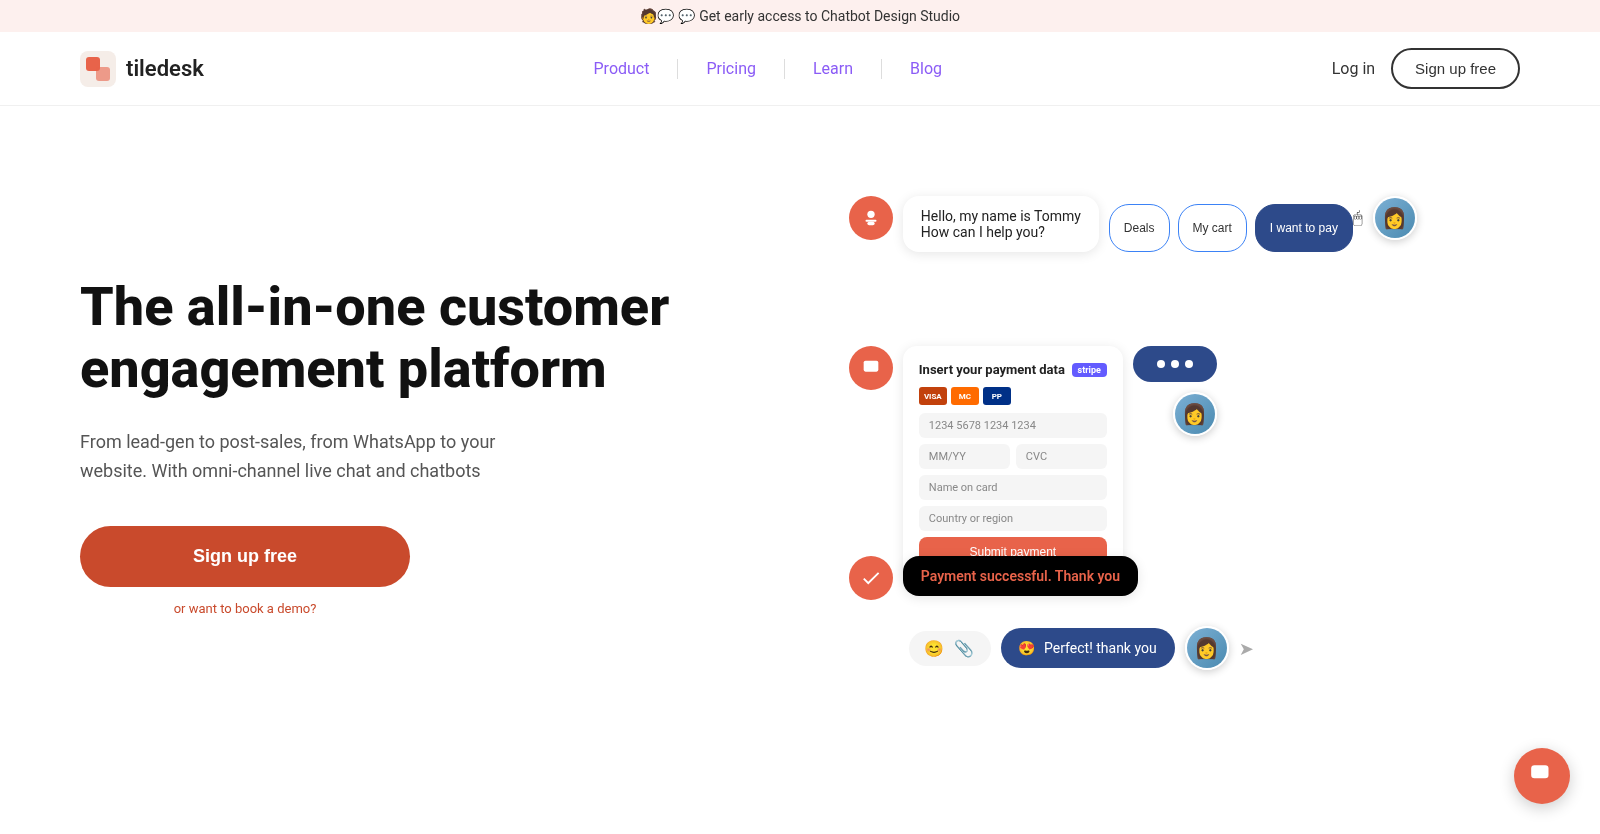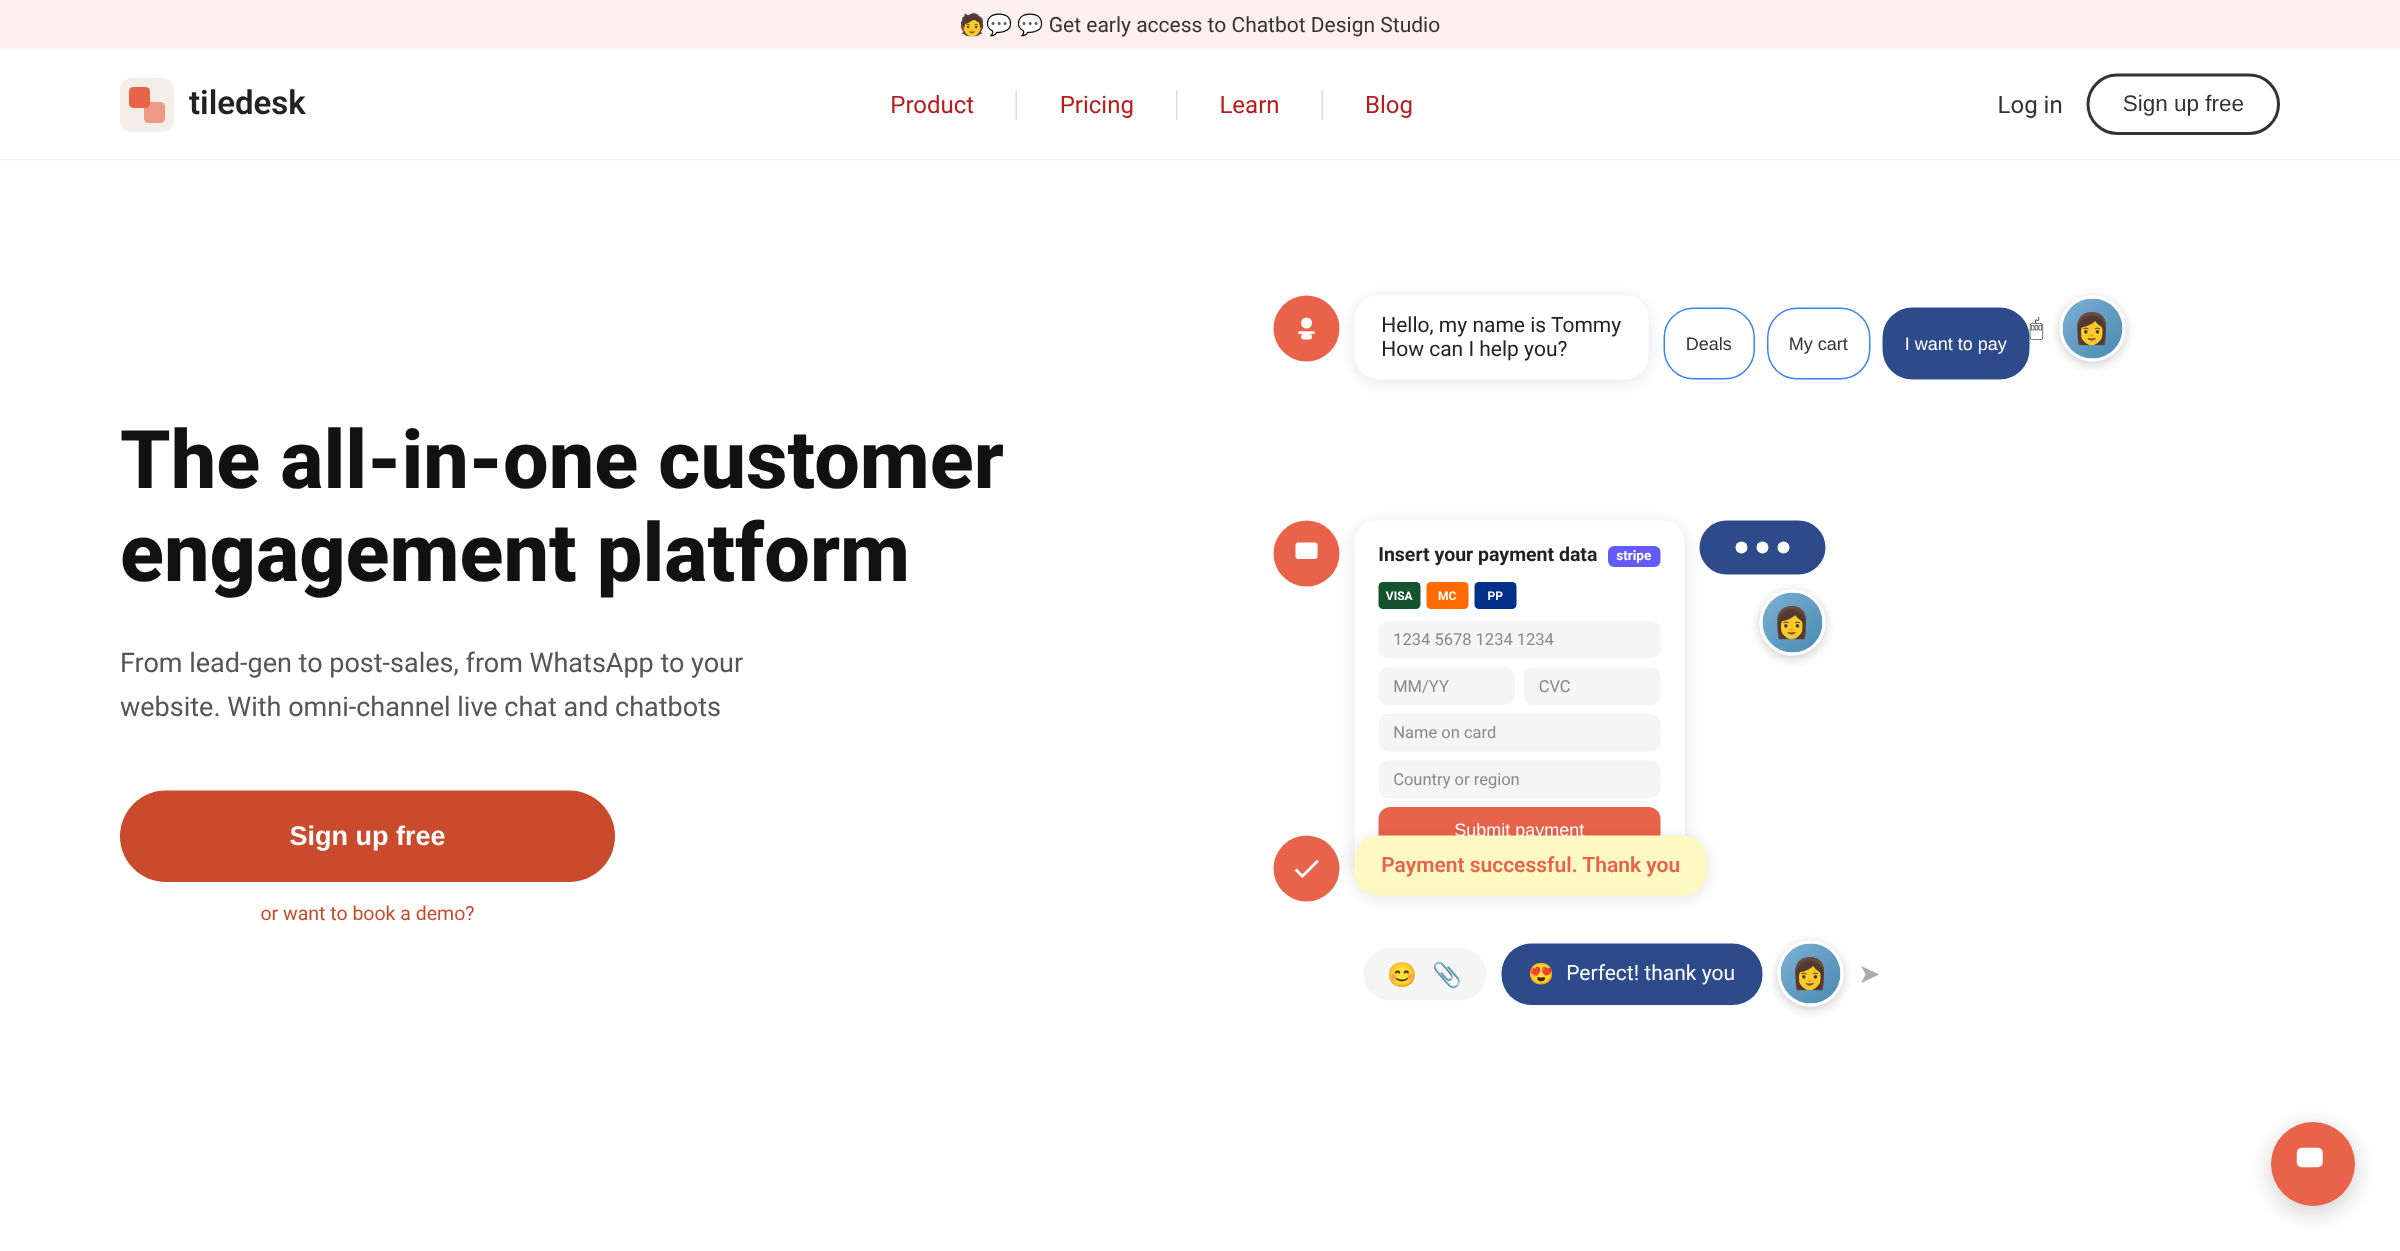--- a/index.html
+++ b/index.html
@@ -39,21 +39,21 @@
       color: #222;
     }
     .nav {
       display: flex;
       align-items: center;
       gap: 8px;
     }
     .nav-item {
       padding: 8px 16px;
       font-size: 16px;
-      color: #b91c1c;
+      color: #8b5cf6;
       text-decoration: none;
       cursor: pointer;
       border-radius: 6px;
     }
     .nav-divider {
       width: 1px;
       height: 20px;
       background: #ddd;
       margin: 0 4px;
     }
@@ -287,21 +287,21 @@
     }
     .typing-dot {
       width: 8px;
       height: 8px;
       border-radius: 50%;
       background: #fff;
     }
 
     
     .success-bubble {
-      background: #fef9c3;
+      background: #000000;
       border-radius: 16px;
       padding: 12px 18px;
       box-shadow: 0 2px 12px rgba(0,0,0,0.1);
       color: #e8634a;
       font-size: 14px;
       font-weight: 600;
     }
 
     
     .final-bubble {
@@ -425,21 +425,21 @@
             <rect x="4" y="4" width="16" height="12" rx="2"></rect>
             <rect x="6" y="10" width="4" height="4" rx="1"></rect>
           </svg>
         </div>
         <div class="payment-card">
           <div class="payment-card-header">
             <span class="payment-card-title">Insert your payment data</span>
             <span class="stripe-badge">stripe</span>
           </div>
           <div class="payment-icons">
-            <div class="payment-icon-badge" style="background:#14532d; color:#fff;">VISA</div>
+            <div class="payment-icon-badge" style="background:#c2410c; color:#fff;">VISA</div>
             <div class="payment-icon-badge" style="background:#ff6b00; color:#fff;">MC</div>
             <div class="payment-icon-badge" style="background:#003087; color:#fff;">PP</div>
           </div>
           <div class="payment-field">
             <span>1234 5678 1234 1234</span>
           </div>
           <div class="payment-row">
             <div class="payment-field-sm">
               <span>MM/YY</span>
             </div>

